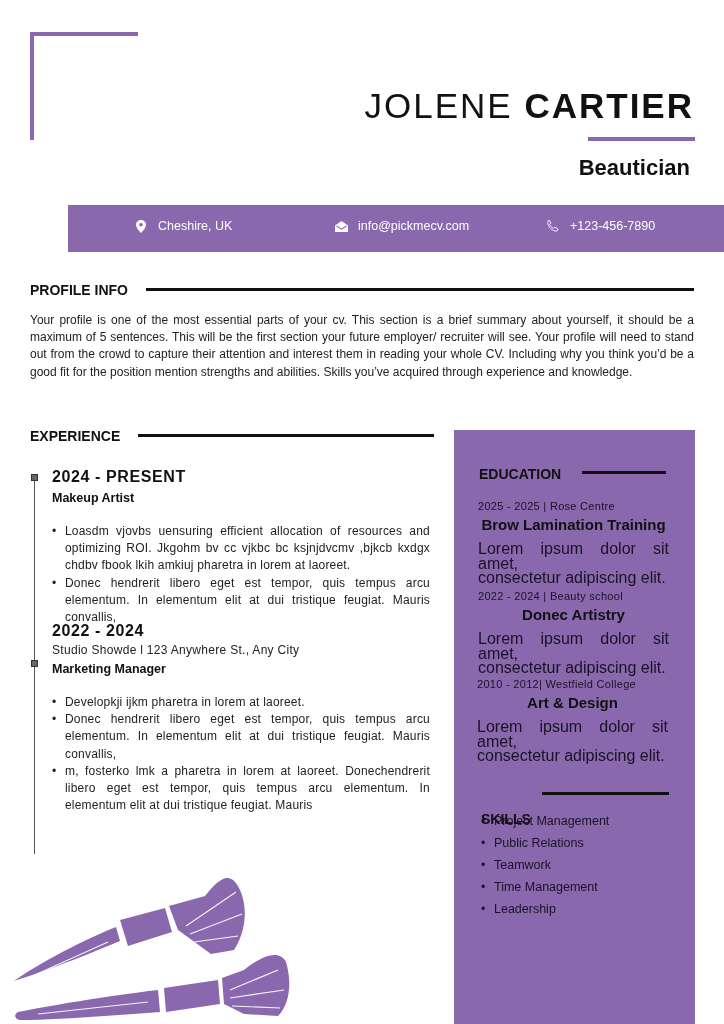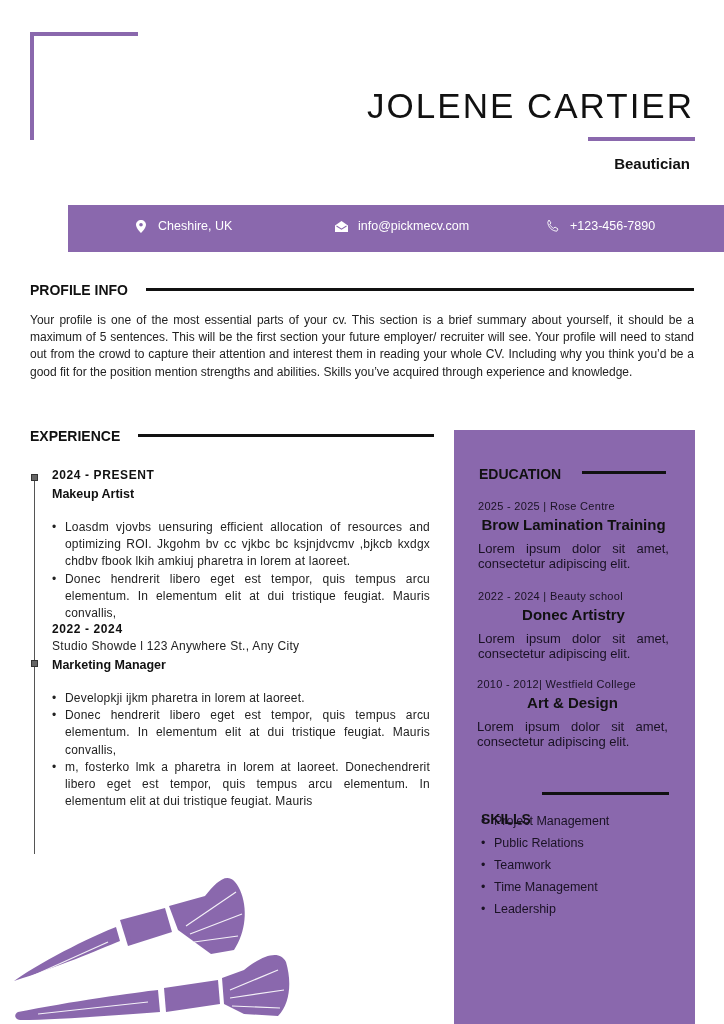--- a/index.html
+++ b/index.html
@@ -5,23 +5,23 @@
   * { margin:0; padding:0; box-sizing:border-box; }
   html, body { width:724px; height:1024px; background:#ffffff; overflow:hidden; }
   body { position:relative; font-family:"Liberation Sans", "DejaVu Sans", sans-serif; color:#111; }
   .abs { position:absolute; }
 
   .corner-h { left:30px; top:32px; width:108px; height:4px; background:#8a68ad; }
   .corner-v { left:30px; top:32px; width:4px; height:108px; background:#8a68ad; }
 
   .name { right:30px; top:86px; font-size:35px; letter-spacing:2px; color:#111; white-space:nowrap; }
   .name .first { font-weight:400; }
-  .name .last { font-weight:400;margin-top:40px; }
+  .name .last { font-weight:700;margin-top:40px; }
   .name-underline { left:588px; top:137px; width:107px; height:4px; background:#8a68ad; }
-  .job-title { right:34px; top:155px; font-size:15px; font-weight:700; color:#111; }
+  .job-title { right:34px; top:155px; font-size:22px; font-weight:700; color:#111; }
 
   .contact-bar { left:20px; top:205px; width:665px; height:47px; background:#8a68ad;margin-left:48px; }
   .contact-item { position:absolute; top:0; height:42px; display:flex; align-items:center; color:#fff; font-size:12.5px; }
   .contact-item .ic { width:14px; height:14px; margin-right:10px; display:inline-flex; align-items:center; justify-content:center; }
   .ci-loc { left:66px; }
   .ci-mail { left:266px; }
   .ci-phone { left:478px; }
 
   .section-heading { font-size:14px; font-weight:700; color:#111; white-space:nowrap; }
   .rule { height:3px; background:#111; }
@@ -30,35 +30,35 @@
   .profile-rule { left:146px; top:288px; width:548px; }
   .profile-text { left:30px; top:312px; width:664px; font-size:12px; line-height:17.2px; text-align:justify; color:#222; }
 
   .exp-heading { left:30px; top:428px; }
   .exp-rule { left:138px; top:434px; width:296px; }
 
   .timeline { left:34px; top:476px; width:1px; height:378px; background:#555; }
   .tl-dot { width:7px; height:7px; background:#666; border:1px solid #333; }
 
   .job { left:52px; width:378px; }
-  .job .period { font-size:12px; font-weight:700; letter-spacing:0.6px; color:#111; }
+  .job .period { font-size:16px; font-weight:700; letter-spacing:0.6px; color:#111; }
   .job .company { font-size:12px; letter-spacing:0.3px; color:#222; margin-top:3px; }
   .job .role { font-size:12.5px; font-weight:700; color:#111; margin-top:5px; }
   .job ul { margin-top:18px; padding-left:13px; list-style:none; }
   .job li { position:relative; font-size:12px; line-height:17.2px; text-align:justify; color:#222; letter-spacing:0.2px; }
   .job li::before { content:"\2022"; position:absolute; left:-13px; top:0; }
 
   .sidebar { left:454px; top:430px; width:241px; height:594px; background:#8a68ad; }
   .side-heading { font-size:14px; font-weight:700; color:#111; }
   .edu-heading { left:479px; top:466px; }
   .edu-rule { left:582px; top:471px; width:84px; }
   .edu { left:478px; width:191px; color:#1a1224; }
   .edu .meta { font-size:11px; letter-spacing:0.3px; }
   .edu .degree { font-size:15px; font-weight:700; margin-top:4px; color:#111;text-align:center; }
-  .edu .desc { font-size:13px; line-height:14.5px; text-align:justify; margin-top:9px; text-align-last:left; }
+  .edu .desc { font-size:16px; line-height:14.5px; text-align:justify; margin-top:9px; text-align-last:left; }
   .edu .desc span.l1 { display:block; text-align:justify; text-align-last:justify; }
 
   .skills-heading { left:481px; top:811px; }
   .skills-rule { left:542px; top:792px; width:127px; }
   .skills { left:481px; top:813px; list-style:none; }
   .skills li { position:relative; padding-left:13px; font-size:12.5px; color:#1a1224; height:22px; line-height:17px; }
   .skills li::before { content:"\2022"; position:absolute; left:0; top:0; }
 
   .brushes { left:8px; top:862px; width:290px; height:162px; }
 </style>

